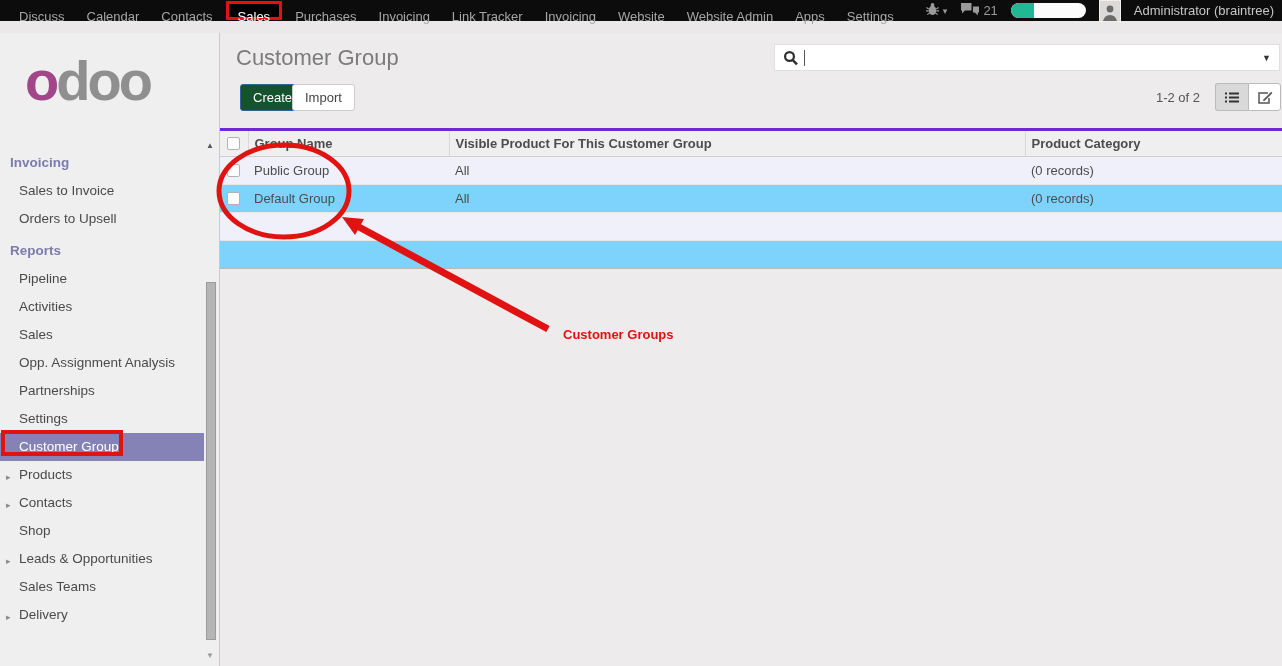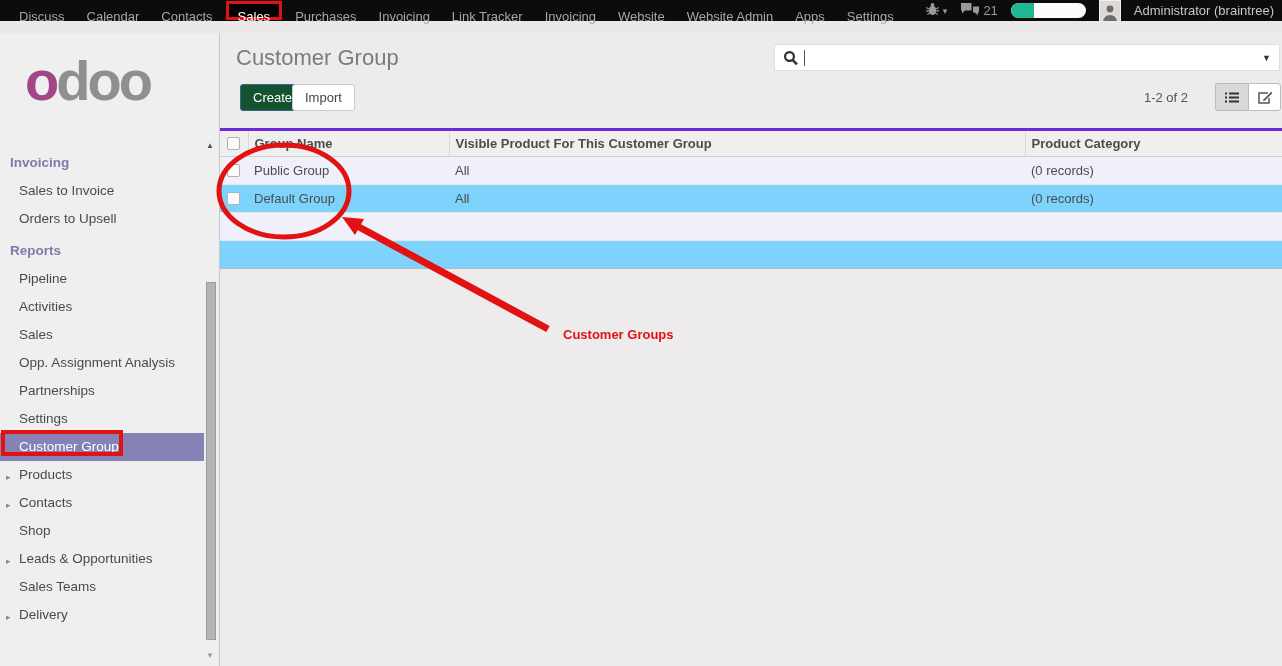--- a/index.html
+++ b/index.html
@@ -74,21 +74,21 @@
   .text-cursor { width:1px; height:16px; background:#555; margin-left:5px; }
   .search-input { flex:1; border:none; outline:none; font-size:13px; height:20px;
     background:transparent; margin-left:2px; }
   .search-caret { font-size:9px; color:#333; cursor:pointer; }
 
   .btn { position:absolute; top:51px; height:27px; font-size:13px; border-radius:3px;
     padding:0 12px; cursor:pointer; font-family:inherit; }
   .btn-create { left:20px; background:#14532d; border:1px solid #31659a; color:#fff; }
   .btn-import { left:72px; background:#fff; border:1px solid #ccc; color:#444; }
 
-  .pager { position:absolute; right:94px; top:57px; font-size:13px; color:#555; }
+  .pager { position:absolute; right:82px; top:57px; font-size:13px; color:#555; }
   .viewswitch { position:absolute; right:1px; top:50px; display:flex; }
   .vs-btn { width:33px; height:28px; border:1px solid #bbb; background:#fff;
     display:flex; align-items:center; justify-content:center; cursor:pointer; }
   .vs-btn.active { background:#d9d9d9; }
   .vs-btn:first-child { border-radius:3px 0 0 3px; border-right:none; }
   .vs-btn:last-child { border-radius:0 3px 3px 0; }
 
   
   .listview { position:absolute; left:0; right:0; top:95px; border-collapse:collapse;
     width:100%; table-layout:fixed; font-size:13px; color:#4c4c4c; }

